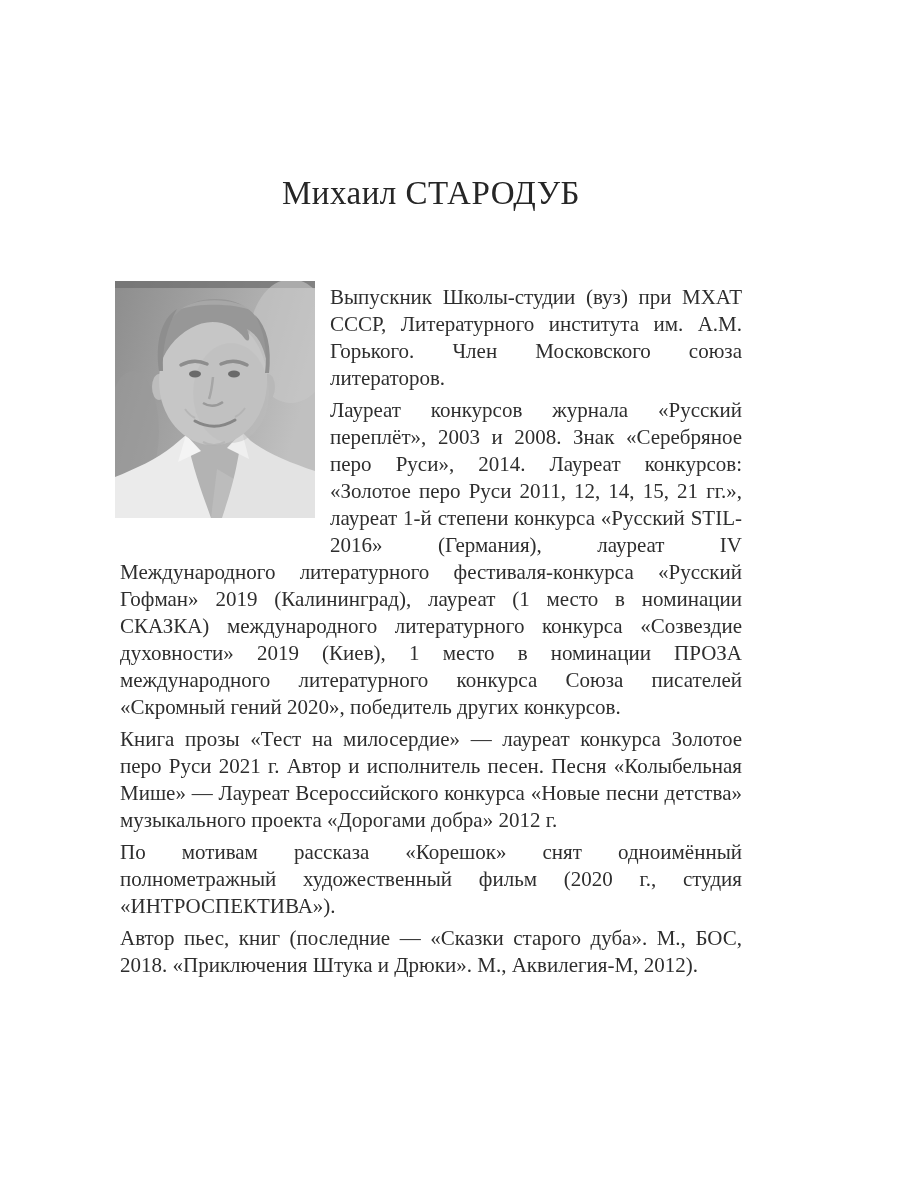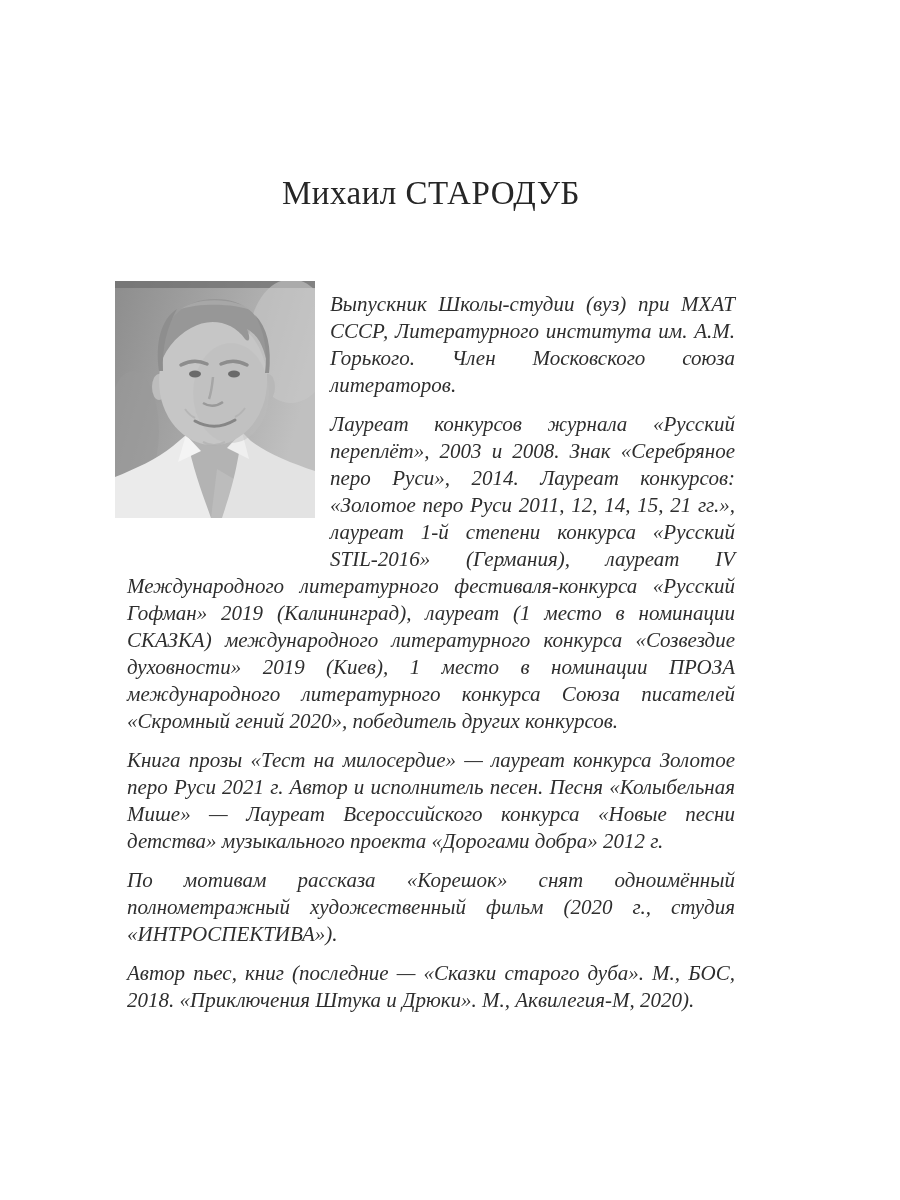--- a/index.html
+++ b/index.html
@@ -47,23 +47,22 @@
     height: 237px;
     margin: 2px 15px 30px 0;
     padding: 0;
   }
   .photo svg {
     display: block;
     width: 200px;
     height: 237px;
   }
   .para {
-    margin: 12px;
+    margin: 5px;
     padding: 0;
-    font-style: italic;
   }
   .page-number {
     position: absolute;
     top: 1071px;
     left: 115px;
     width: 632px;
     text-align: center;
     font-size: 28px;
     color: #737373;
   }
@@ -130,20 +129,20 @@
         </g>
       </svg>
     </figure>
 
     <div class="paras">
 
     <p class="para">Выпускник Школы-студии (вуз) при МХАТ СССР, Литературного института им. А.М. Горького. Член Московского союза литераторов.</p>
         <p class="para">Лауреат конкурсов журнала «Русский переплёт», 2003 и 2008. Знак «Серебряное перо Руси», 2014. Лауреат конкурсов: «Золотое перо Руси 2011, 12, 14, 15, 21 гг.», лауреат 1-й степени конкурса «Русский STIL-2016» (Германия), лауреат IV Международного литературного фестиваля-конкурса «Русский Гофман» 2019 (Калининград), лауреат (1 место в номинации СКАЗКА) международного литературного конкурса «Созвездие духовности» 2019 (Киев), 1 место в номинации ПРОЗА международного литературного конкурса Союза писателей «Скромный гений 2020», победитель других конкурсов.</p>
         <p class="para">Книга прозы «Тест на милосердие» — лауреат конкурса Золотое перо Руси 2021 г. Автор и исполнитель песен. Песня «Колыбельная Мише» — Лауреат Всероссийского конкурса «Новые песни детства» музыкального проекта «Дорогами добра» 2012 г.</p>
         <p class="para">По мотивам рассказа «Корешок» снят одноимённый полнометражный художественный фильм (2020 г., студия «ИНТРОСПЕКТИВА»).</p>
-        <p class="para">Автор пьес, книг (последние — «Сказки старого дуба». М., БОС, 2018. «Приключения Штука и Дрюки». М., Аквилегия-М, 2020).</p>
+        <p class="para">Автор пьес, книг (последние — «Сказки старого дуба». М., БОС, 2018. «Приключения Штука и Дрюки». М., Аквилегия-М, 2012).</p>
       </div>
 
   </div>
 
   <div class="page-number">~ 48 ~</div>
 
 </div>
 
 </body></html>

